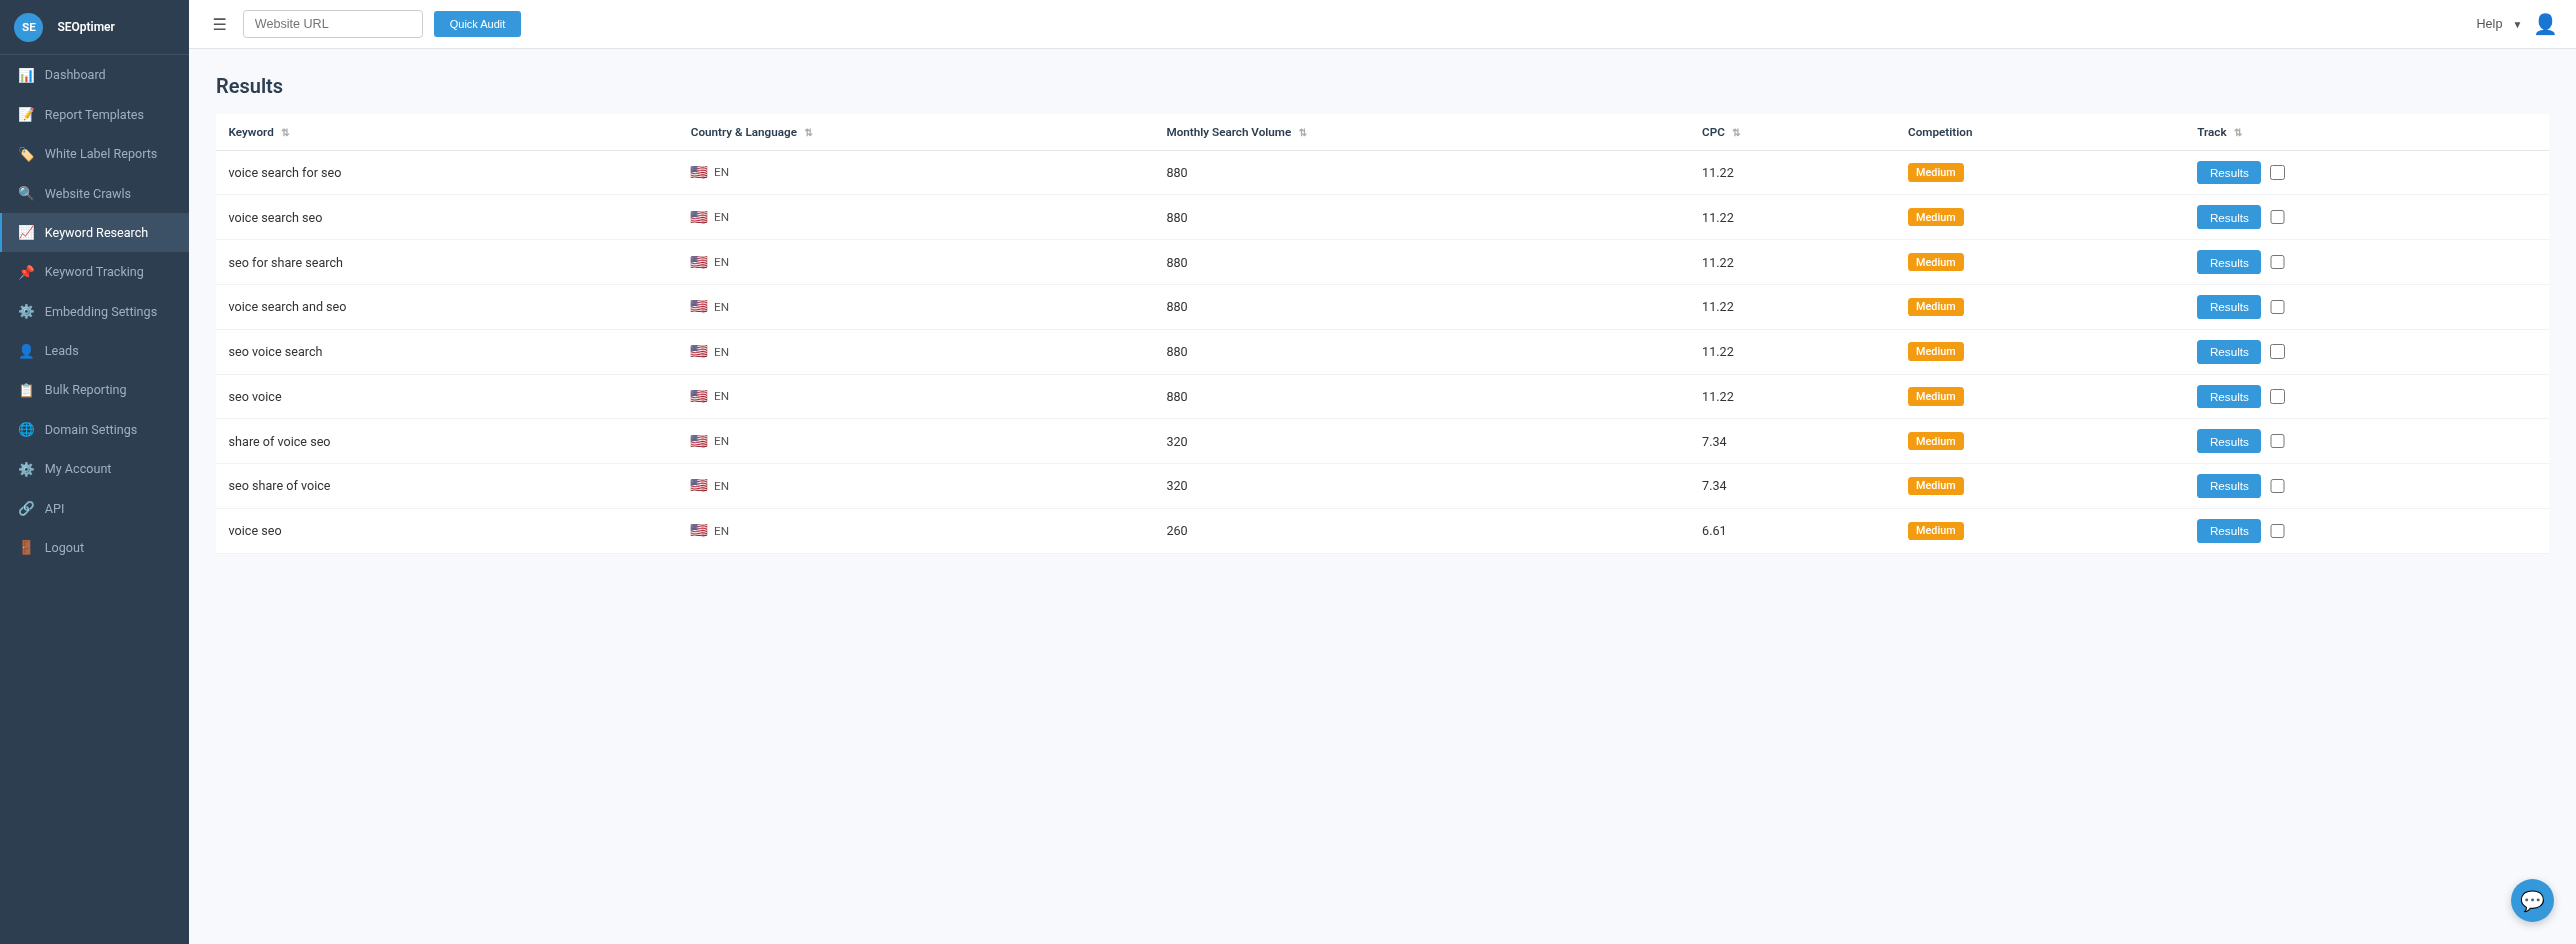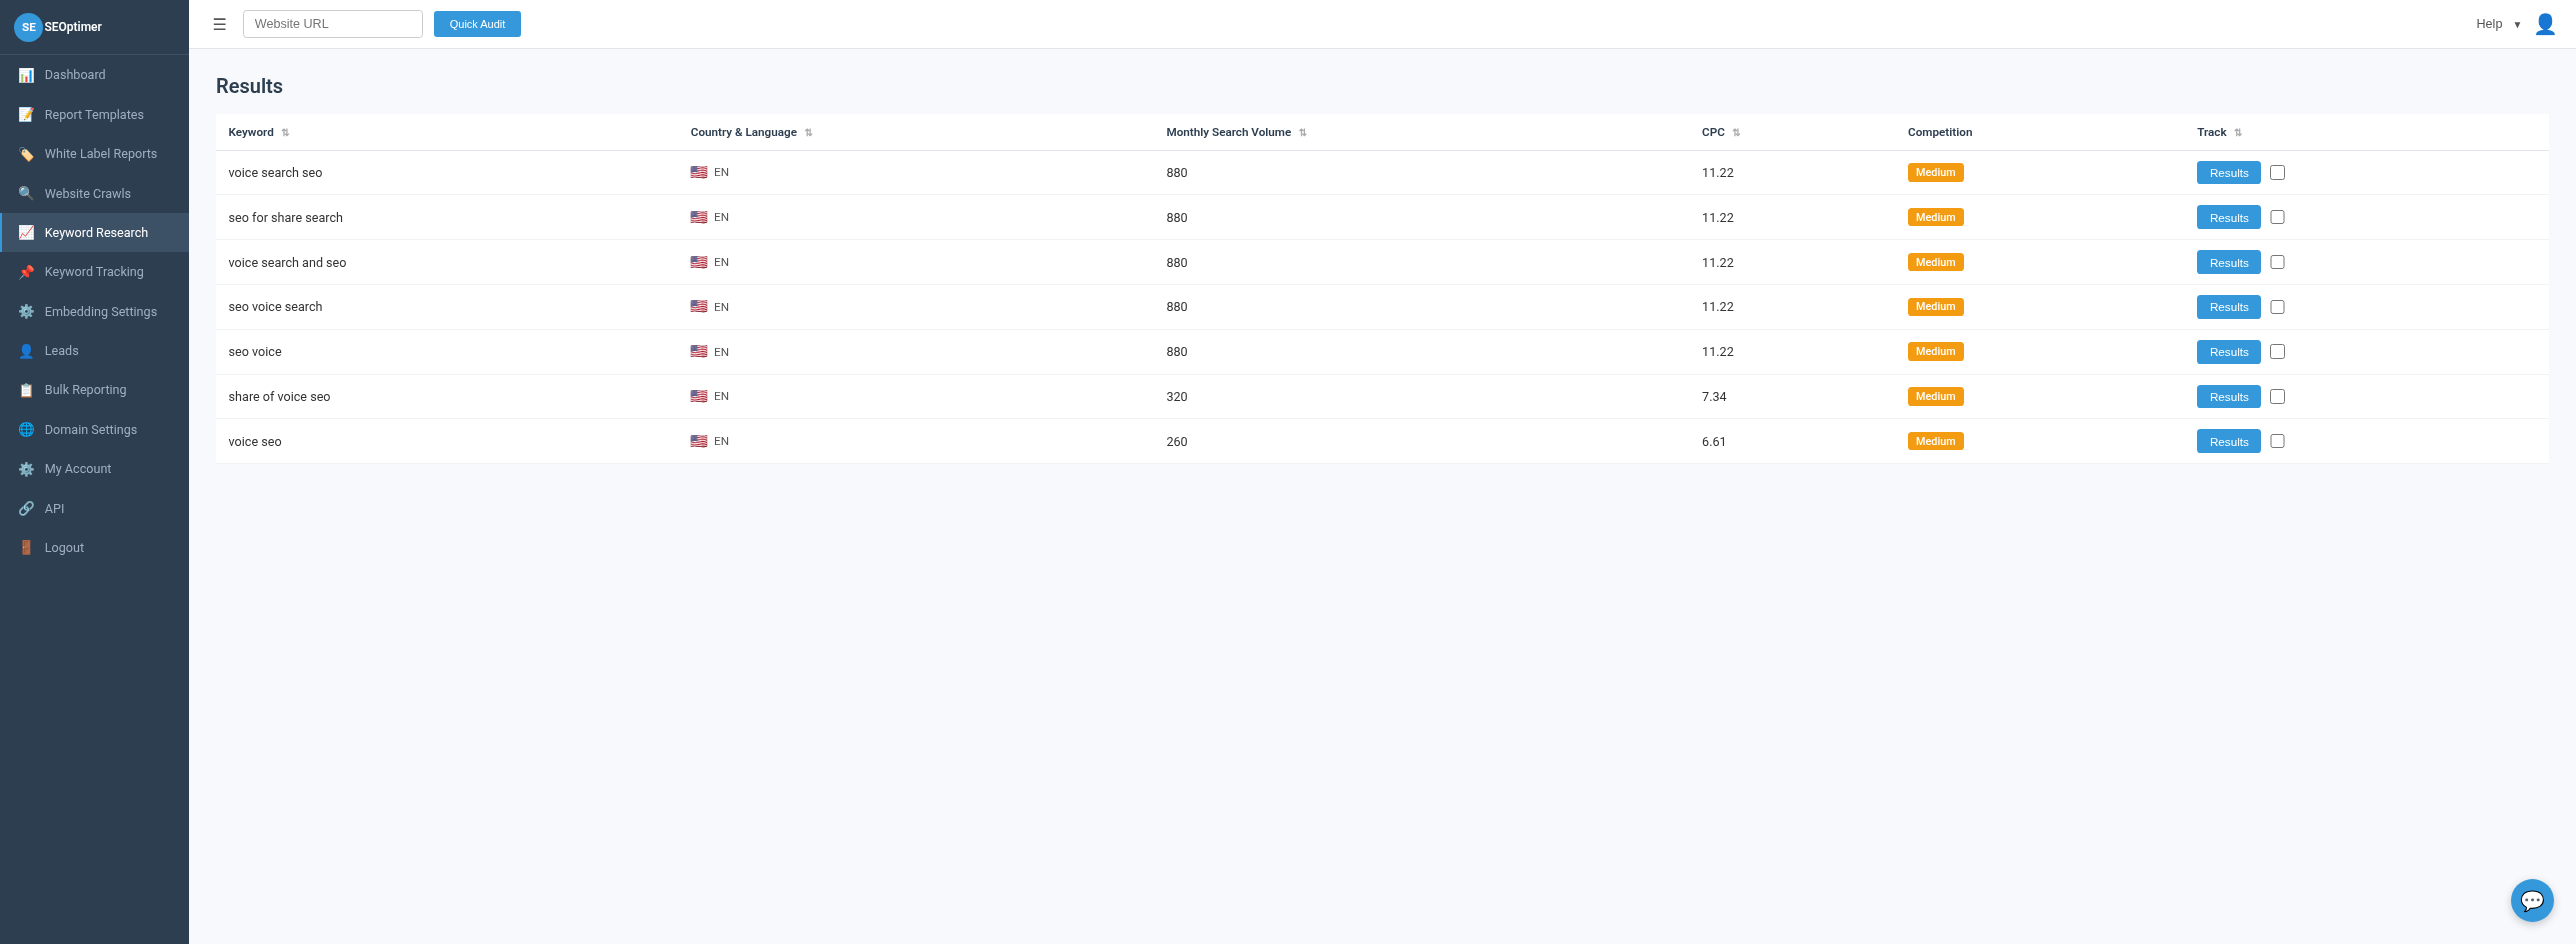--- a/index.html
+++ b/index.html
@@ -13,21 +13,21 @@
       color: #cdd4de;
       display: flex;
       flex-direction: column;
       height: 100vh;
       overflow-y: auto;
     }
     #sidebar-logo {
       padding: 12.6px 14.4px;
       display: flex;
       align-items: center;
-      gap: 1px;
+      gap: 14px;
       border-bottom: 0.9px solid #3d5166;
       text-align: center;
     }
     .logo-icon {
       width: 29px; height: 29px;
       background: #3498db;
       border-radius: 50%;
       display: flex; align-items: center; justify-content: center;
       color: white; font-weight: bold; font-size: 11.7px;
     }
@@ -314,122 +314,162 @@
           <th>Keyword <span class="sort-icon">⇅</span></th>
           <th>Country &amp; Language <span class="sort-icon">⇅</span></th>
           <th>Monthly Search Volume <span class="sort-icon">⇅</span></th>
           <th>CPC <span class="sort-icon">⇅</span></th>
           <th>Competition</th>
           <th>Track <span class="sort-icon">⇅</span></th>
         </tr>
       </thead>
       <tbody id="table-body">
 
-          <tr>
-    <td>voice search seo</td>
+      <tr>
+    <td>voice search for seo</td>
     <td>
       <div class="flag-cell">
         <span class="flag">🇺🇸</span>
         <span class="lang-code">EN</span>
       </div>
     </td>
     <td>880</td>
     <td>11.22</td>
     <td>
       <span class="badge-medium">Medium</span>
     </td>
     <td>
       <div class="track-cell">
         <button class="results-btn">Results</button>
         <input type="checkbox" class="track-checkbox" style="">
       </div>
     </td>
   </tr>
           <tr>
-    <td>seo for share search</td>
+    <td>voice search seo</td>
     <td>
       <div class="flag-cell">
         <span class="flag">🇺🇸</span>
         <span class="lang-code">EN</span>
       </div>
     </td>
     <td>880</td>
     <td>11.22</td>
     <td>
       <span class="badge-medium">Medium</span>
     </td>
     <td>
       <div class="track-cell">
         <button class="results-btn">Results</button>
         <input type="checkbox" class="track-checkbox" style="">
       </div>
     </td>
   </tr>
           <tr>
-    <td>voice search and seo</td>
+    <td>seo for share search</td>
     <td>
       <div class="flag-cell">
         <span class="flag">🇺🇸</span>
         <span class="lang-code">EN</span>
       </div>
     </td>
     <td>880</td>
     <td>11.22</td>
     <td>
       <span class="badge-medium">Medium</span>
     </td>
     <td>
       <div class="track-cell">
         <button class="results-btn">Results</button>
         <input type="checkbox" class="track-checkbox" style="">
       </div>
     </td>
   </tr>
           <tr>
-    <td>seo voice search</td>
+    <td>voice search and seo</td>
     <td>
       <div class="flag-cell">
         <span class="flag">🇺🇸</span>
         <span class="lang-code">EN</span>
       </div>
     </td>
     <td>880</td>
     <td>11.22</td>
     <td>
       <span class="badge-medium">Medium</span>
     </td>
     <td>
       <div class="track-cell">
         <button class="results-btn">Results</button>
         <input type="checkbox" class="track-checkbox" style="">
       </div>
     </td>
   </tr>
           <tr>
-    <td>seo voice</td>
+    <td>seo voice search</td>
     <td>
       <div class="flag-cell">
         <span class="flag">🇺🇸</span>
         <span class="lang-code">EN</span>
       </div>
     </td>
     <td>880</td>
     <td>11.22</td>
     <td>
       <span class="badge-medium">Medium</span>
     </td>
     <td>
       <div class="track-cell">
         <button class="results-btn">Results</button>
         <input type="checkbox" class="track-checkbox" style="">
       </div>
     </td>
   </tr>
           <tr>
+    <td>seo voice</td>
+    <td>
+      <div class="flag-cell">
+        <span class="flag">🇺🇸</span>
+        <span class="lang-code">EN</span>
+      </div>
+    </td>
+    <td>880</td>
+    <td>11.22</td>
+    <td>
+      <span class="badge-medium">Medium</span>
+    </td>
+    <td>
+      <div class="track-cell">
+        <button class="results-btn">Results</button>
+        <input type="checkbox" class="track-checkbox" style="">
+      </div>
+    </td>
+  </tr>
+          <tr>
     <td>share of voice seo</td>
+    <td>
+      <div class="flag-cell">
+        <span class="flag">🇺🇸</span>
+        <span class="lang-code">EN</span>
+      </div>
+    </td>
+    <td>320</td>
+    <td>7.34</td>
+    <td>
+      <span class="badge-medium">Medium</span>
+    </td>
+    <td>
+      <div class="track-cell">
+        <button class="results-btn">Results</button>
+        <input type="checkbox" class="track-checkbox" style="">
+      </div>
+    </td>
+  </tr>
+          <tr>
+    <td>seo share of voice</td>
     <td>
       <div class="flag-cell">
         <span class="flag">🇺🇸</span>
         <span class="lang-code">EN</span>
       </div>
     </td>
     <td>320</td>
     <td>7.34</td>
     <td>
       <span class="badge-medium">Medium</span>

